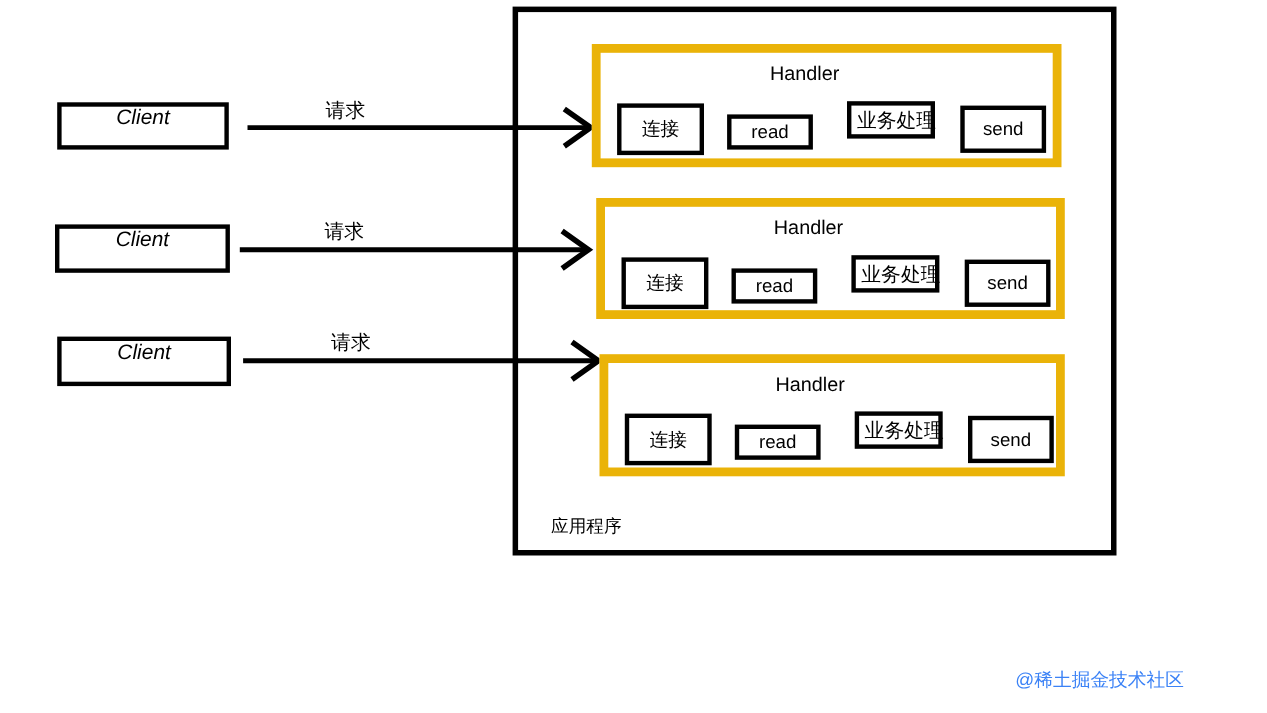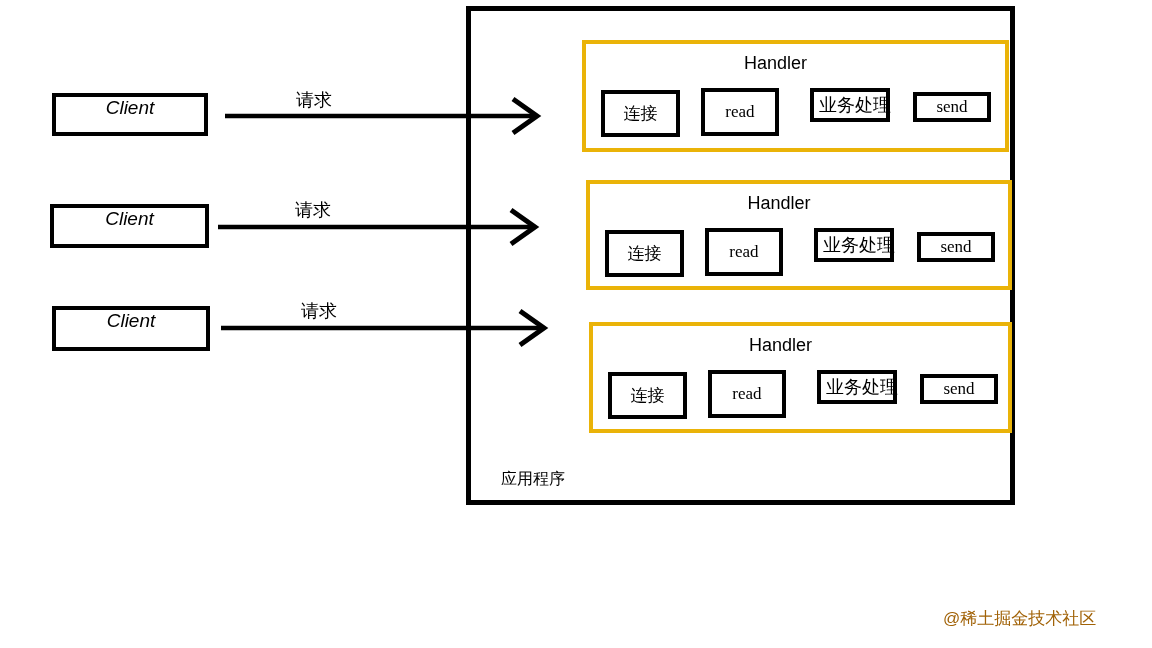--- a/index.html
+++ b/index.html
@@ -58,23 +58,22 @@
   }
   .app-label {
     position: absolute;
     left: 30px; bottom: 10px;
     font-size: 16px;
     white-space: nowrap;
   }
 
   .handler {
     position: absolute;
-    border: 4px solid #eab308;
+    border: 8px solid #eab308;
     background: #ffffff;
-    margin-left: 44px;
   }
   .handler-1 { left: 538px; top: 40px;  width: 427px; height: 112px; }
   .handler-2 { left: 542px; top: 180px; width: 426px; height: 110px; }
   .handler-3 { left: 545px; top: 322px; width: 423px; height: 111px; }
 
   .handler-title {
     position: absolute;
     left: 0; top: 9px;
     width: 100%;
     text-align: center;
@@ -83,32 +82,32 @@
   }
   .step {
     position: absolute;
     border: 4px solid #000000;
     display: flex;
     align-items: center;
     justify-content: center;
     font-size: 17px;
     background: #ffffff;
   }
-  .step span { white-space: nowrap; font-family: Liberation Serif, serif; }
+  .step span { white-space: nowrap; }
   .step-1 { left: 15px;  top: 46px; width: 79px; height: 47px; }
-  .step-2 { left: 115px; top: 44px; width: 78px; height: 48px; }
+  .step-2 { left: 115px; top: 56px; width: 78px; height: 32px; }
   .step-3 { left: 224px; top: 44px; width: 80px; height: 34px; justify-content: flex-start; }
   .step-3 span { margin-left: 5px; font-size: 18px; overflow: visible; }
-  .step-4 { left: 327px; top: 48px; width: 78px; height: 30px; }
+  .step-4 { left: 327px; top: 48px; width: 78px; height: 43px; }
 
   .watermark {
     position: absolute;
-    left: 943px; top: 607px;
+    left: 923px; top: 607px;
     font-size: 17px;
-    color: #a16207;
+    color: #3b82f6;
     white-space: nowrap;
   }
 </style>
 </head>
 <body>
 
 <div class="canvas">
 
   <div class="client-box client-1">
     <span>Client</span>

